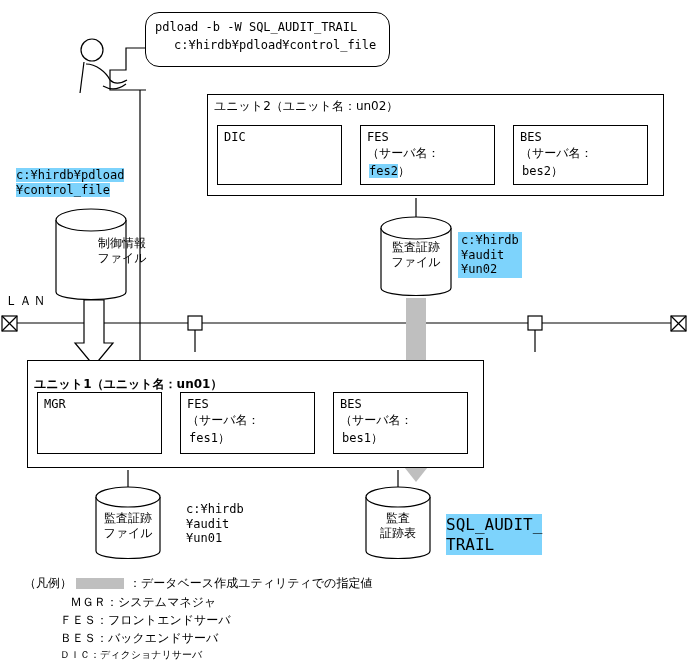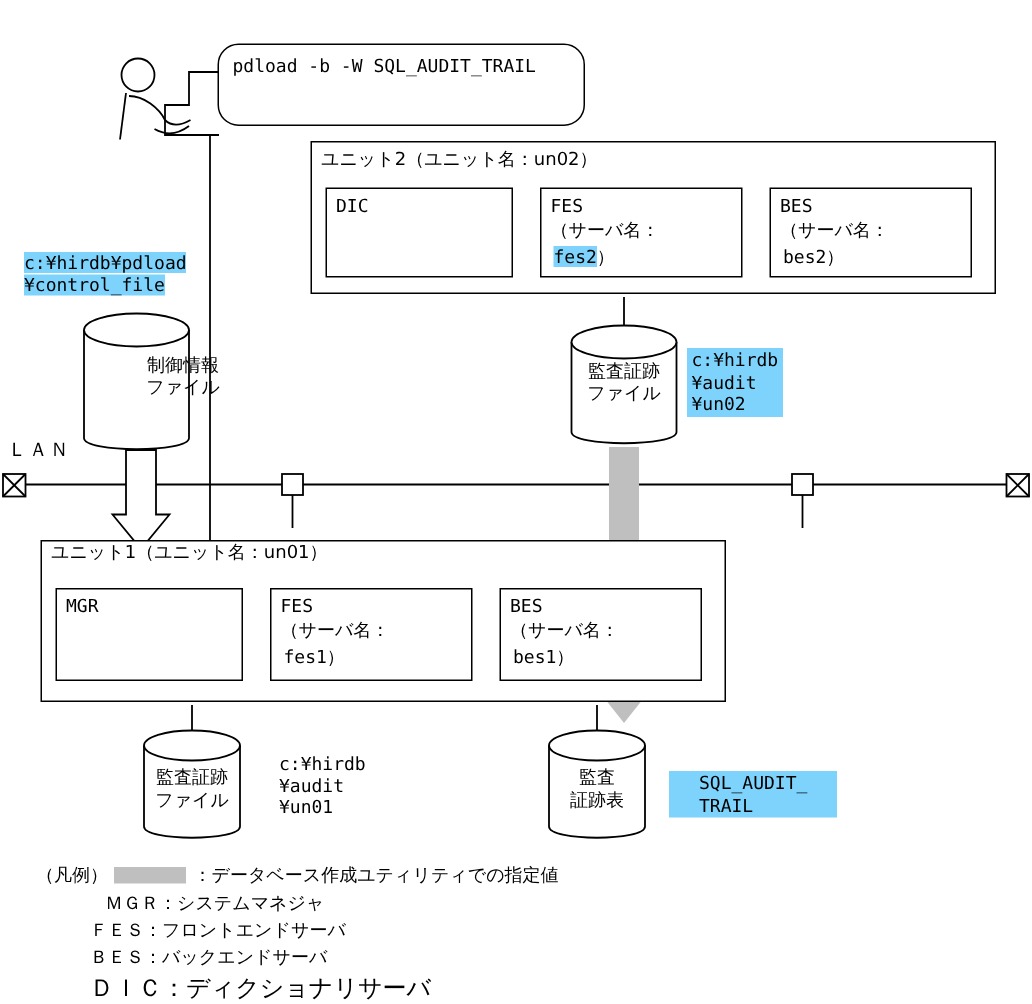--- a/index.html
+++ b/index.html
@@ -87,22 +87,23 @@
 
   <g>
     <path class="cyl" d="M366 497 L366 551 C366 561, 430 561, 430 551 L430 497"></path>
     <ellipse class="cyl" cx="398" cy="497" rx="32" ry="10"></ellipse>
     <line class="ln" x1="398" y1="470" x2="398" y2="487"></line>
   </g>
 
   <rect class="gray" x="76" y="578" width="48" height="11"></rect>
 </svg>
 
-<div class="box" style="left:145px;top:29px;width:245px;height:55px;border-radius:14px;">
+<div class="box" style="left:145px;top:12px;width:245px;height:55px;border-radius:14px;">
   <div class="lbl mono" style="left:9px;top:7px;font-size:12px;">pdload -b -W SQL_AUDIT_TRAIL</div>
+  <div class="lbl mono" style="left:28px;top:25px;font-size:12px;">c:¥hirdb¥pdload¥control_file</div>
 </div>
 
 <div class="box" style="left:207px;top:94px;width:457px;height:102px;">
   <div class="lbl jp" style="left:6px;top:4px;font-size:12px;">ユニット2（ユニット名：un02）</div>
 </div>
 
 <div class="box" style="left:217px;top:125px;width:125px;height:60px;">
   <div class="lbl mono" style="left:6px;top:4px;font-size:12px;">DIC</div>
 </div>
 
@@ -122,21 +123,21 @@
 
 <div class="lbl jp" style="left:56px;top:236px;width:70px;text-align:center;font-size:12px;margin-left:31px;"><span>制御情報</span><br><span>ファイル</span></div>
 
 <div class="lbl jp" style="left:5px;top:293px;font-size:13px;letter-spacing:1px;">ＬＡＮ</div>
 
 <div class="lbl jp" style="left:381px;top:240px;width:70px;text-align:center;font-size:12px;"><span>監査証跡</span><br><span>ファイル</span></div>
 
 <div class="lbl mono hl" style="left:458px;top:232px;font-size:12px;padding:1px 3px;"><span>c:¥hirdb</span><br><span>¥audit</span><br><span>¥un02</span></div>
 
 <div class="box" style="left:27px;top:360px;width:457px;height:108px;">
-  <div class="lbl jp" style="left:6px;top:0;font-size:12px;">ユニット1（ユニット名：un01）</div>
+  <div class="lbl jp" style="left:6px;top:16px;font-size:12px;font-weight:bold;">ユニット1（ユニット名：un01）</div>
 </div>
 
 <div class="box" style="left:37px;top:392px;width:125px;height:62px;">
   <div class="lbl mono" style="left:6px;top:4px;font-size:12px;">MGR</div>
 </div>
 
 <div class="box" style="left:180px;top:392px;width:135px;height:62px;">
   <div class="lbl mono" style="left:6px;top:4px;font-size:12px;">FES</div>
   <div class="lbl jp" style="left:6px;top:20px;font-size:12px;">（サーバ名：</div>
   <div class="lbl mono" style="left:8px;top:38px;font-size:12px;">fes1）</div>
@@ -147,22 +148,22 @@
   <div class="lbl jp" style="left:6px;top:20px;font-size:12px;">（サーバ名：</div>
   <div class="lbl mono" style="left:8px;top:38px;font-size:12px;">bes1）</div>
 </div>
 
 <div class="lbl jp" style="left:96px;top:511px;width:64px;text-align:center;font-size:12px;"><span>監査証跡</span><br><span>ファイル</span></div>
 
 <div class="lbl mono" style="left:186px;top:502px;font-size:12px;"><span>c:¥hirdb</span><br><span>¥audit</span><br><span>¥un01</span></div>
 
 <div class="lbl jp" style="left:366px;top:511px;width:64px;text-align:center;font-size:12px;"><span>監査</span><br><span>証跡表</span></div>
 
-<div class="lbl mono hl" style="left:446px;top:514px;font-size:12px;padding:1px 20px;"><span>SQL_AUDIT_</span><br><span>TRAIL</span></div>
+<div class="lbl mono hl" style="left:446px;top:514px;font-size:16px;padding:1px 0;"><span>SQL_AUDIT_</span><br><span>TRAIL</span></div>
 
 <div class="abs" style="left:24px;top:574px;">
   <div class="lbl jp" style="left:0px;top:2px;font-size:12px;">（凡例）</div>
   <div class="lbl jp" style="left:105px;top:2px;font-size:12px;">：データベース作成ユティリティでの指定値</div>
   <div class="lbl jp" style="left:36px;top:21px;font-size:12px;margin-left:10px;">ＭＧＲ：システムマネジャ</div>
   <div class="lbl jp" style="left:36px;top:39px;font-size:12px;">ＦＥＳ：フロントエンドサーバ</div>
   <div class="lbl jp" style="left:36px;top:57px;font-size:12px;">ＢＥＳ：バックエンドサーバ</div>
-  <div class="lbl jp" style="left:36px;top:75px;font-size:16px;">ＤＩＣ：ディクショナリサーバ</div>
+  <div class="lbl jp" style="left:36px;top:75px;font-size:10px;">ＤＩＣ：ディクショナリサーバ</div>
 </div>
 
 </body></html>

